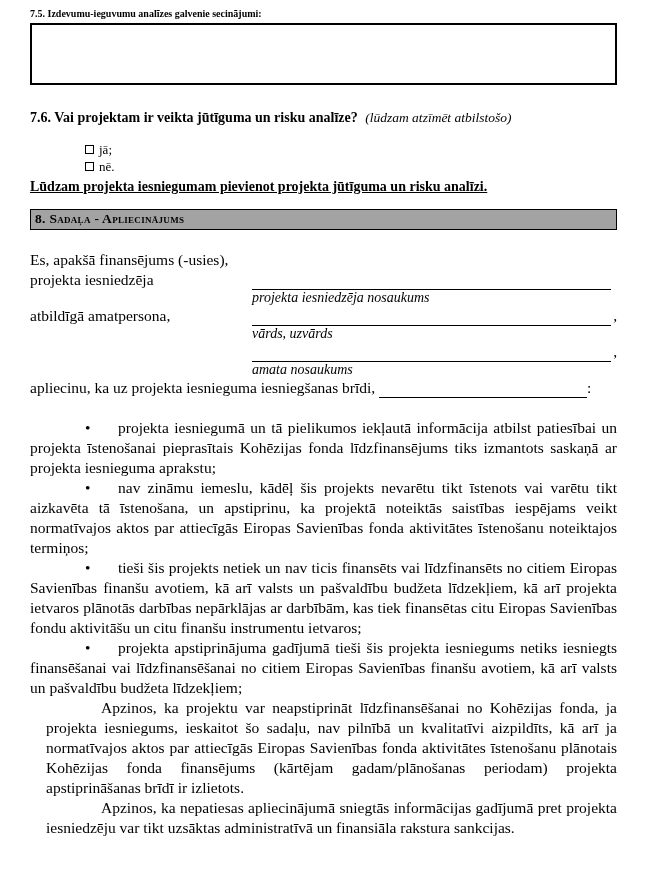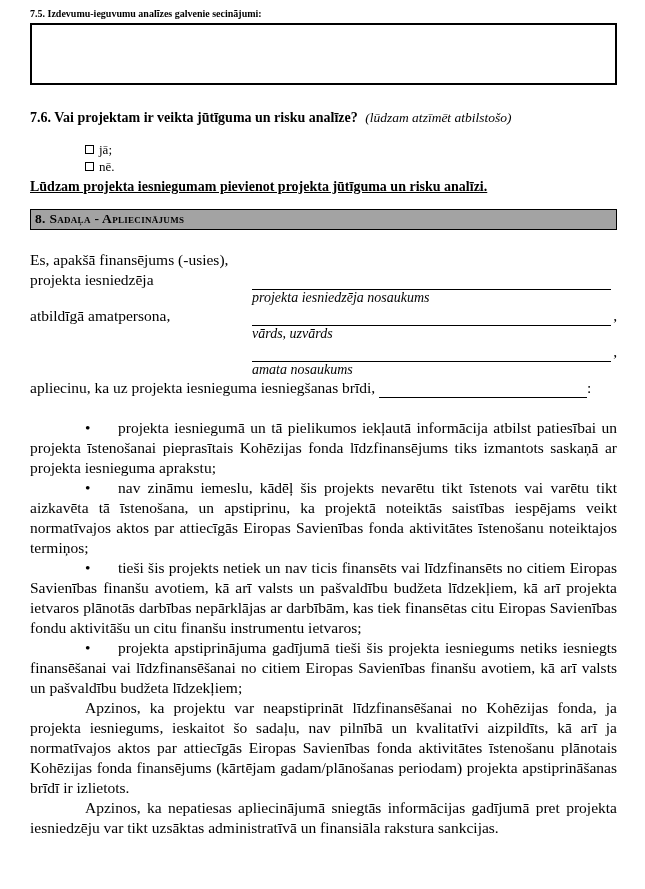--- a/index.html
+++ b/index.html
@@ -30,21 +30,21 @@
   .sig-punct-end { width:30px; flex-shrink:0; text-align:left; }
   .sig-cap-row { display:flex; height:16px; line-height:16px; font-style:italic; font-size:14px; }
   .sig-spacer { width:222px; flex-shrink:0; }
   .sig-spacer-wide { width:365px; flex-shrink:0; }
   .sig-caption { flex:1; text-align:left; }
   .sig-caption.pad-right { margin-right:30px; }
 
   .bullets { margin-top:4px; font-size:15.5px; line-height:20px; text-align:justify; }
   .bullet-para { text-indent:55px; }
   .bullet-glyph { display:inline-block; width:33px; text-indent:0; }
-  .indent-para { text-indent:55px; }
+  .indent-para { text-indent:55px;margin-left:16px; }
 </style>
 </head>
 <body>
 
 <div class="page">
 
   <div class="h75">7.5. Izdevumu-ieguvumu analīzes galvenie secinājumi:</div>
   <div class="answer-box"></div>
 
   <div class="h76">

